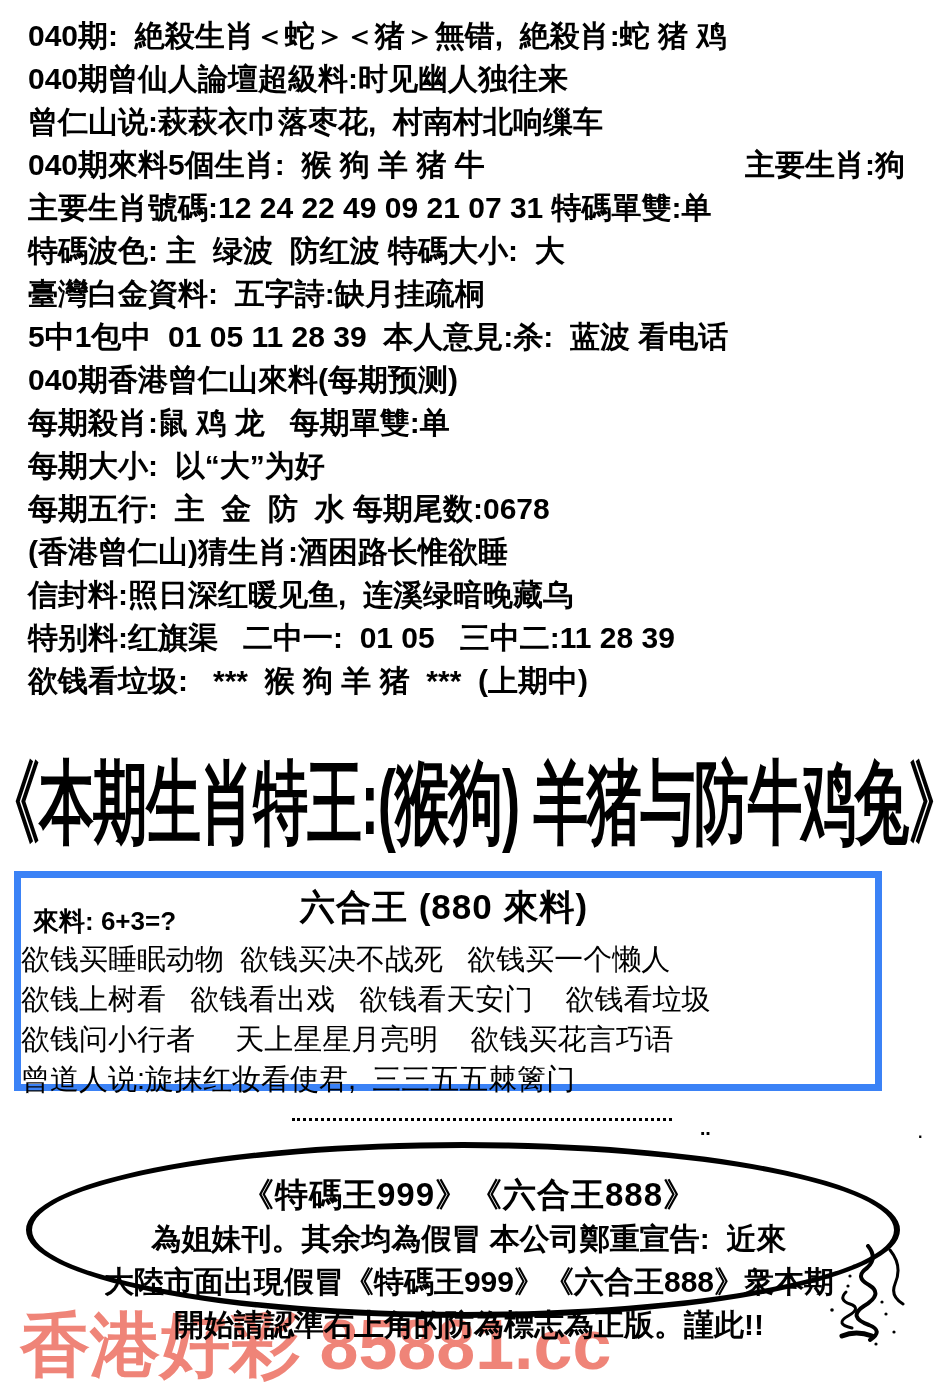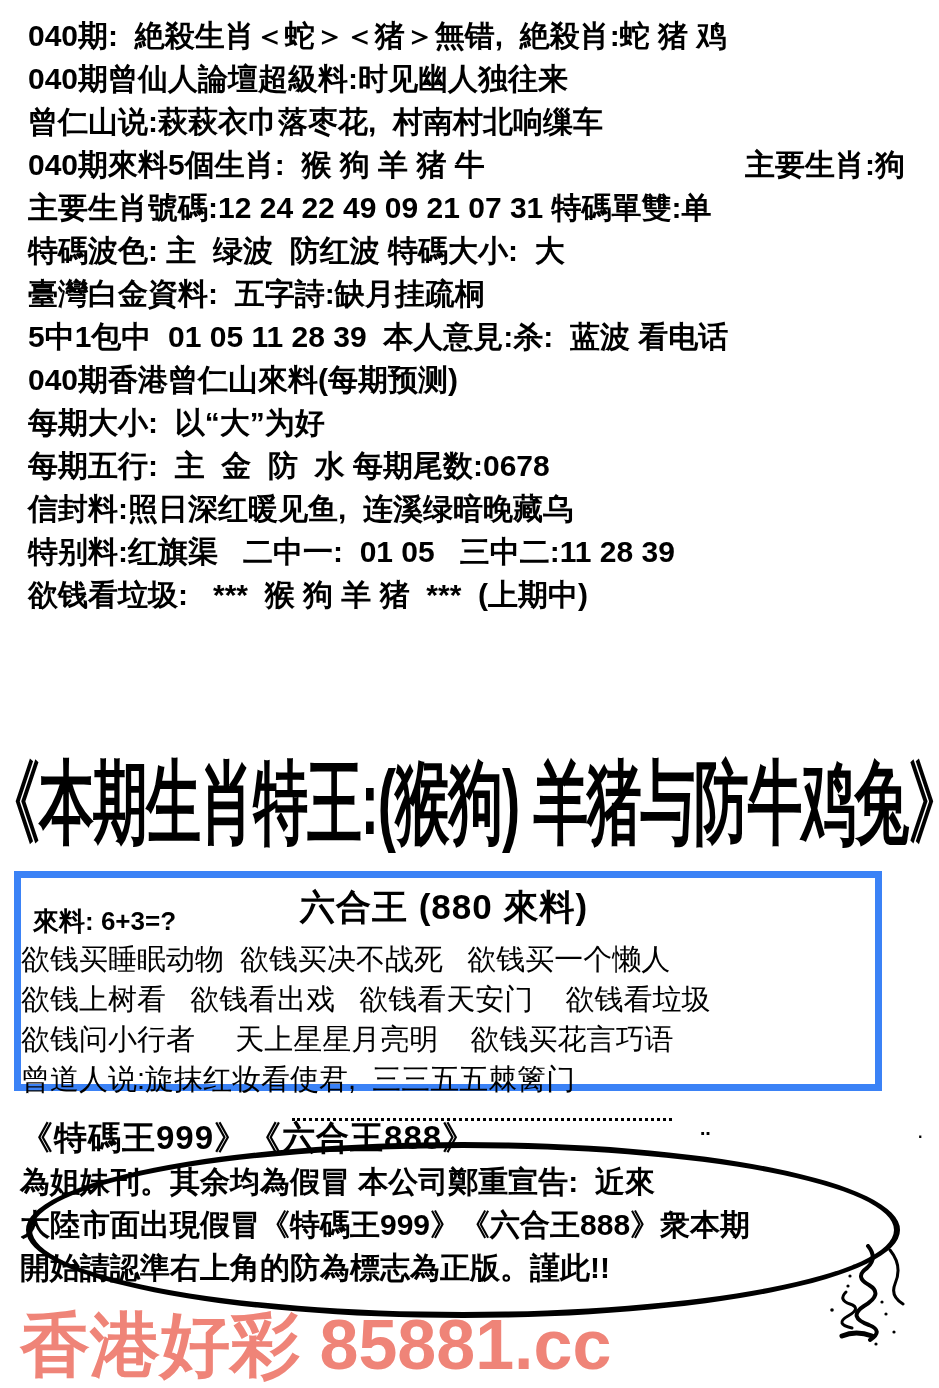--- a/index.html
+++ b/index.html
@@ -22,21 +22,21 @@
   }
   
   .box{position:absolute;top:871px;left:14px;width:846px;height:200px;border:7px solid #3b82f6;padding:2px 8px 4px 0}
   .box-corner{position:absolute;left:12px;top:26px;font-size:26px;font-weight:bold;white-space:pre}
   .box-title{text-align:center;font-size:35px;font-weight:900;margin:4px 0 8px 0;letter-spacing:1px}
   .box-line{font-size:29px;font-weight:normal;line-height:40px;white-space:pre}
   .box-dotted{position:absolute;top:1118px;left:292px;width:380px;border-top:3px dotted #000}
   .dot-artifact{position:absolute;font-size:16px;font-weight:bold;color:#000}
   
   .ellipse{position:absolute;top:1142px;left:26px;width:862px;height:164px;border:6px solid #000;border-radius:50%;background:transparent}
-  .ellipse-text{position:absolute;top:1116px;left:20px;width:898px;}
+  .ellipse-text{position:absolute;top:1173px;left:20px;width:898px;text-align:center}
   .e-title{font-size:33px;font-weight:900;line-height:44px;letter-spacing:1px;white-space:pre}
   .e-line{font-size:30px;font-weight:bold;line-height:43px;white-space:pre}
   
   .watermark{
     position:absolute;top:1299px;left:20px;
     font-size:70px;font-weight:900;letter-spacing:0px;white-space:nowrap;
     mix-blend-mode:multiply;
   }
   
   .scribble{position:absolute;top:1244px;left:824px;width:90px;height:110px}
@@ -67,24 +67,30 @@
   <div class="iline">
       <span>臺灣白金資料:  五字詩:缺月挂疏桐</span>
     </div>
   <div class="iline">
       <span>5中1包中  01 05 11 28 39  本人意見:杀:  蓝波 看电话</span>
     </div>
   <div class="iline">
       <span>040期香港曾仁山來料(每期预测)</span>
     </div>
   <div class="iline">
+      <span>每期殺肖:鼠 鸡 龙   每期單雙:单</span>
+    </div>
+  <div class="iline">
       <span>每期大小:  以“大”为好</span>
     </div>
   <div class="iline">
       <span>每期五行:  主  金  防  水 每期尾数:0678</span>
+    </div>
+  <div class="iline">
+      <span>(香港曾仁山)猜生肖:酒困路长惟欲睡</span>
     </div>
   <div class="iline">
       <span>信封料:照日深红暖见鱼,  连溪绿暗晚藏乌</span>
     </div>
   <div class="iline">
       <span>特别料:红旗渠   二中一:  01 05   三中二:11 28 39</span>
     </div>
   <div class="iline">
       <span>欲钱看垃圾:   ***  猴 狗 羊 猪  ***  (上期中)</span>
     </div>

